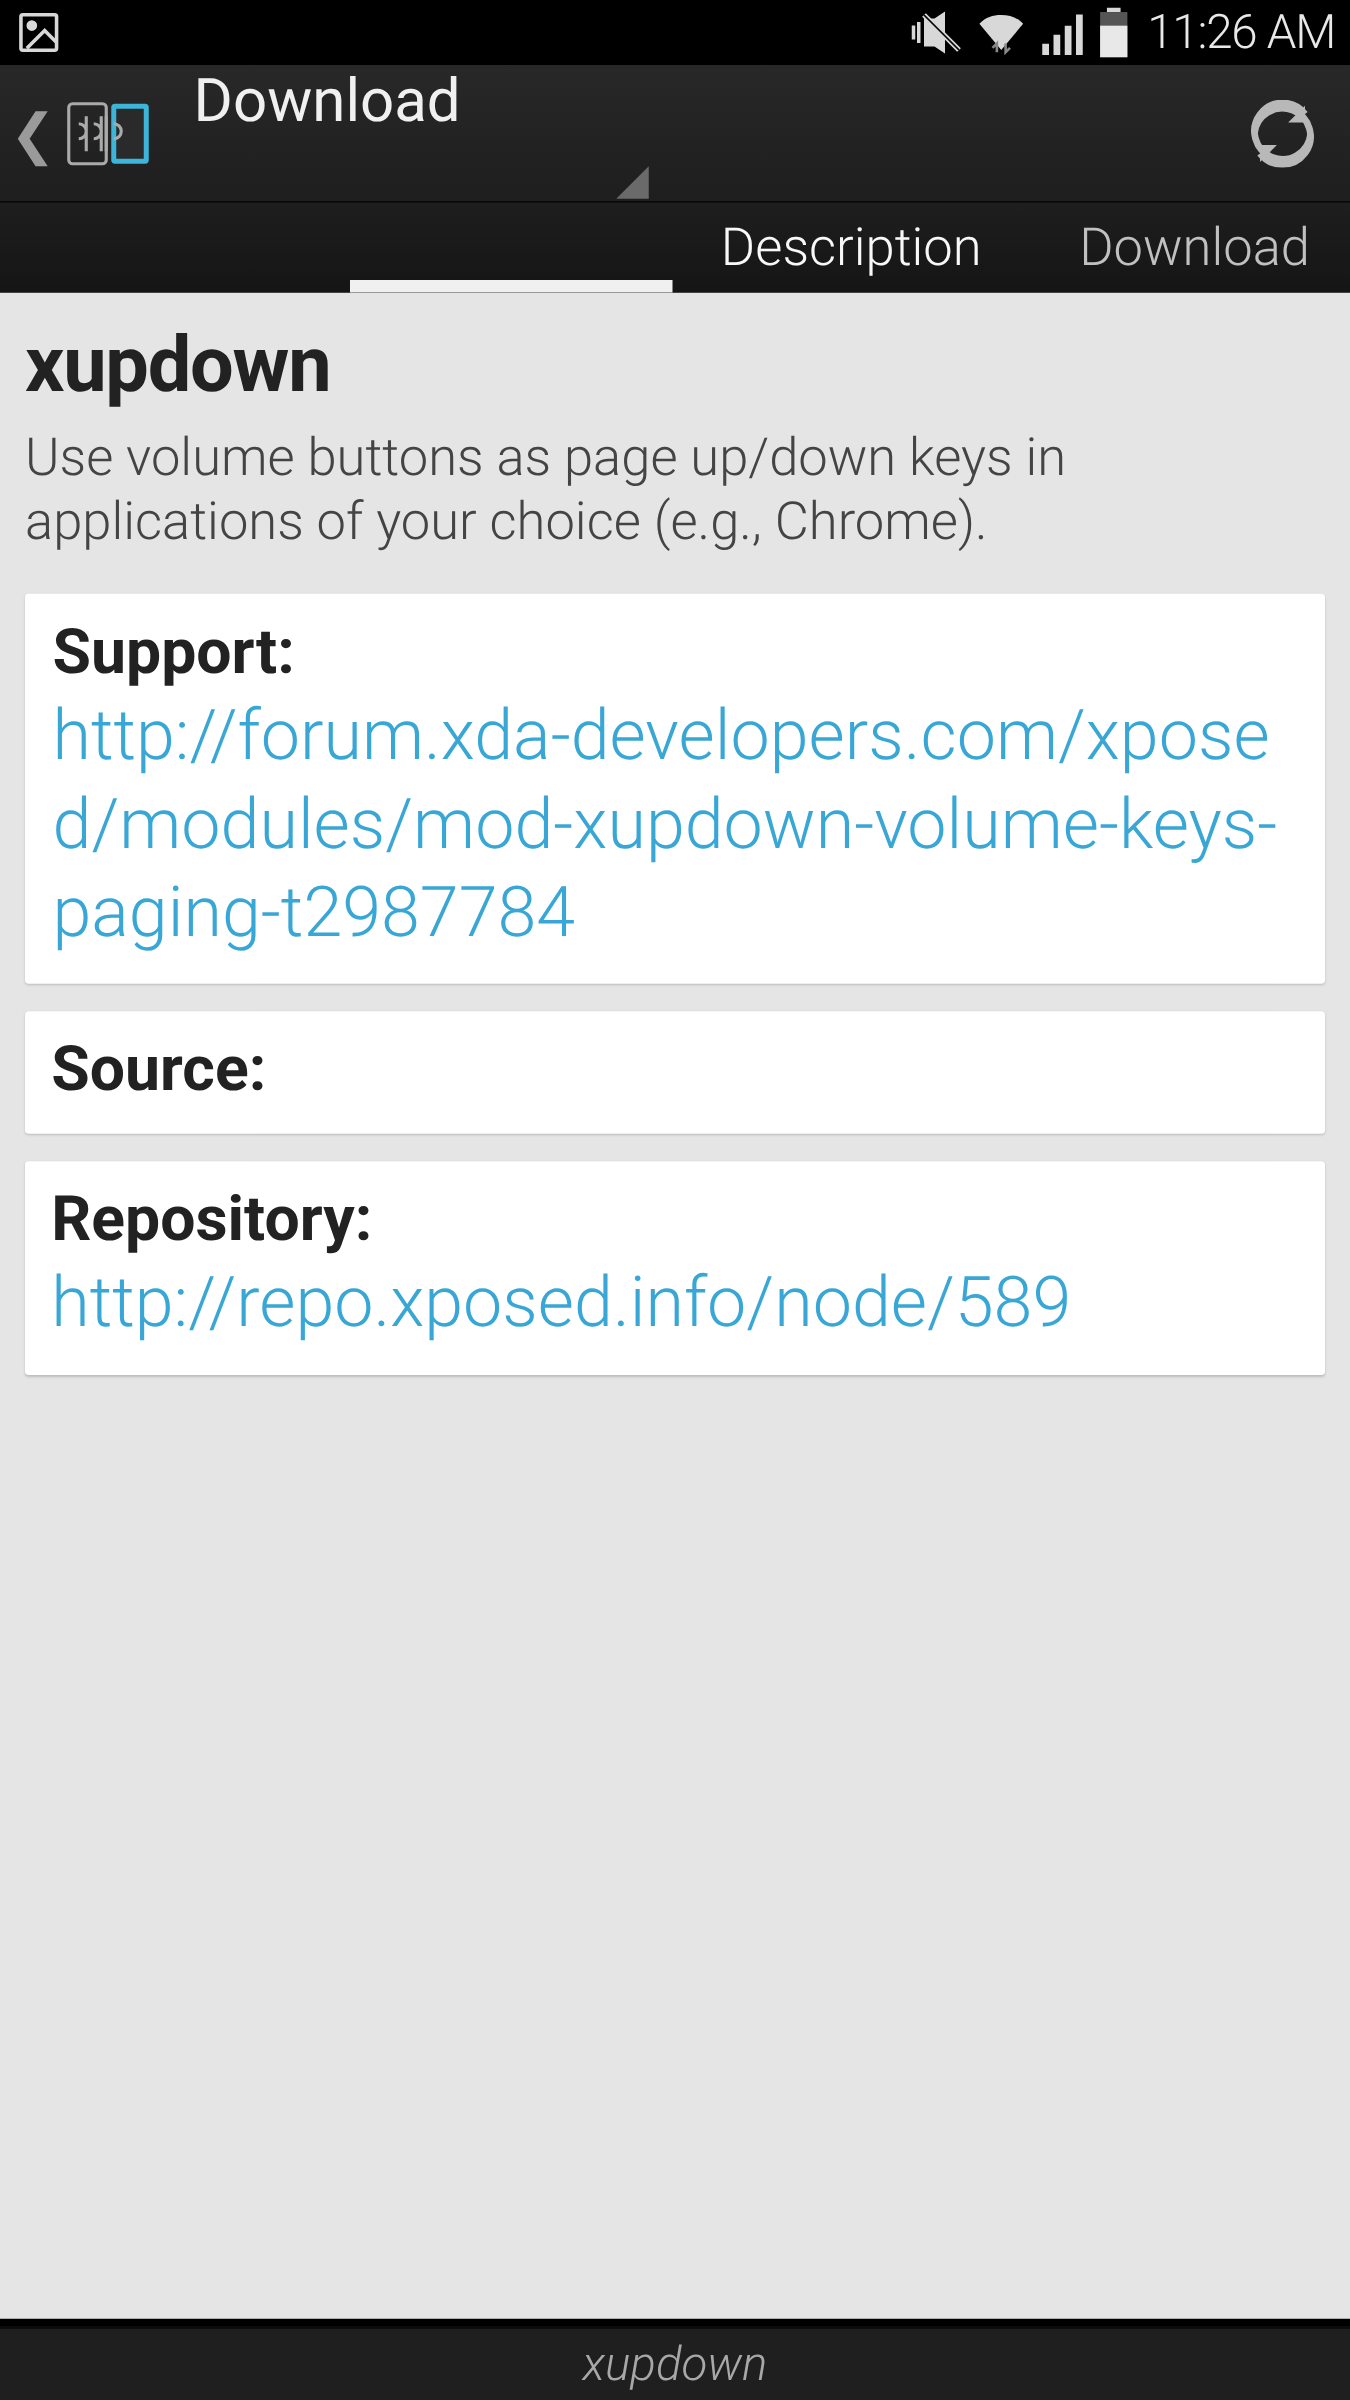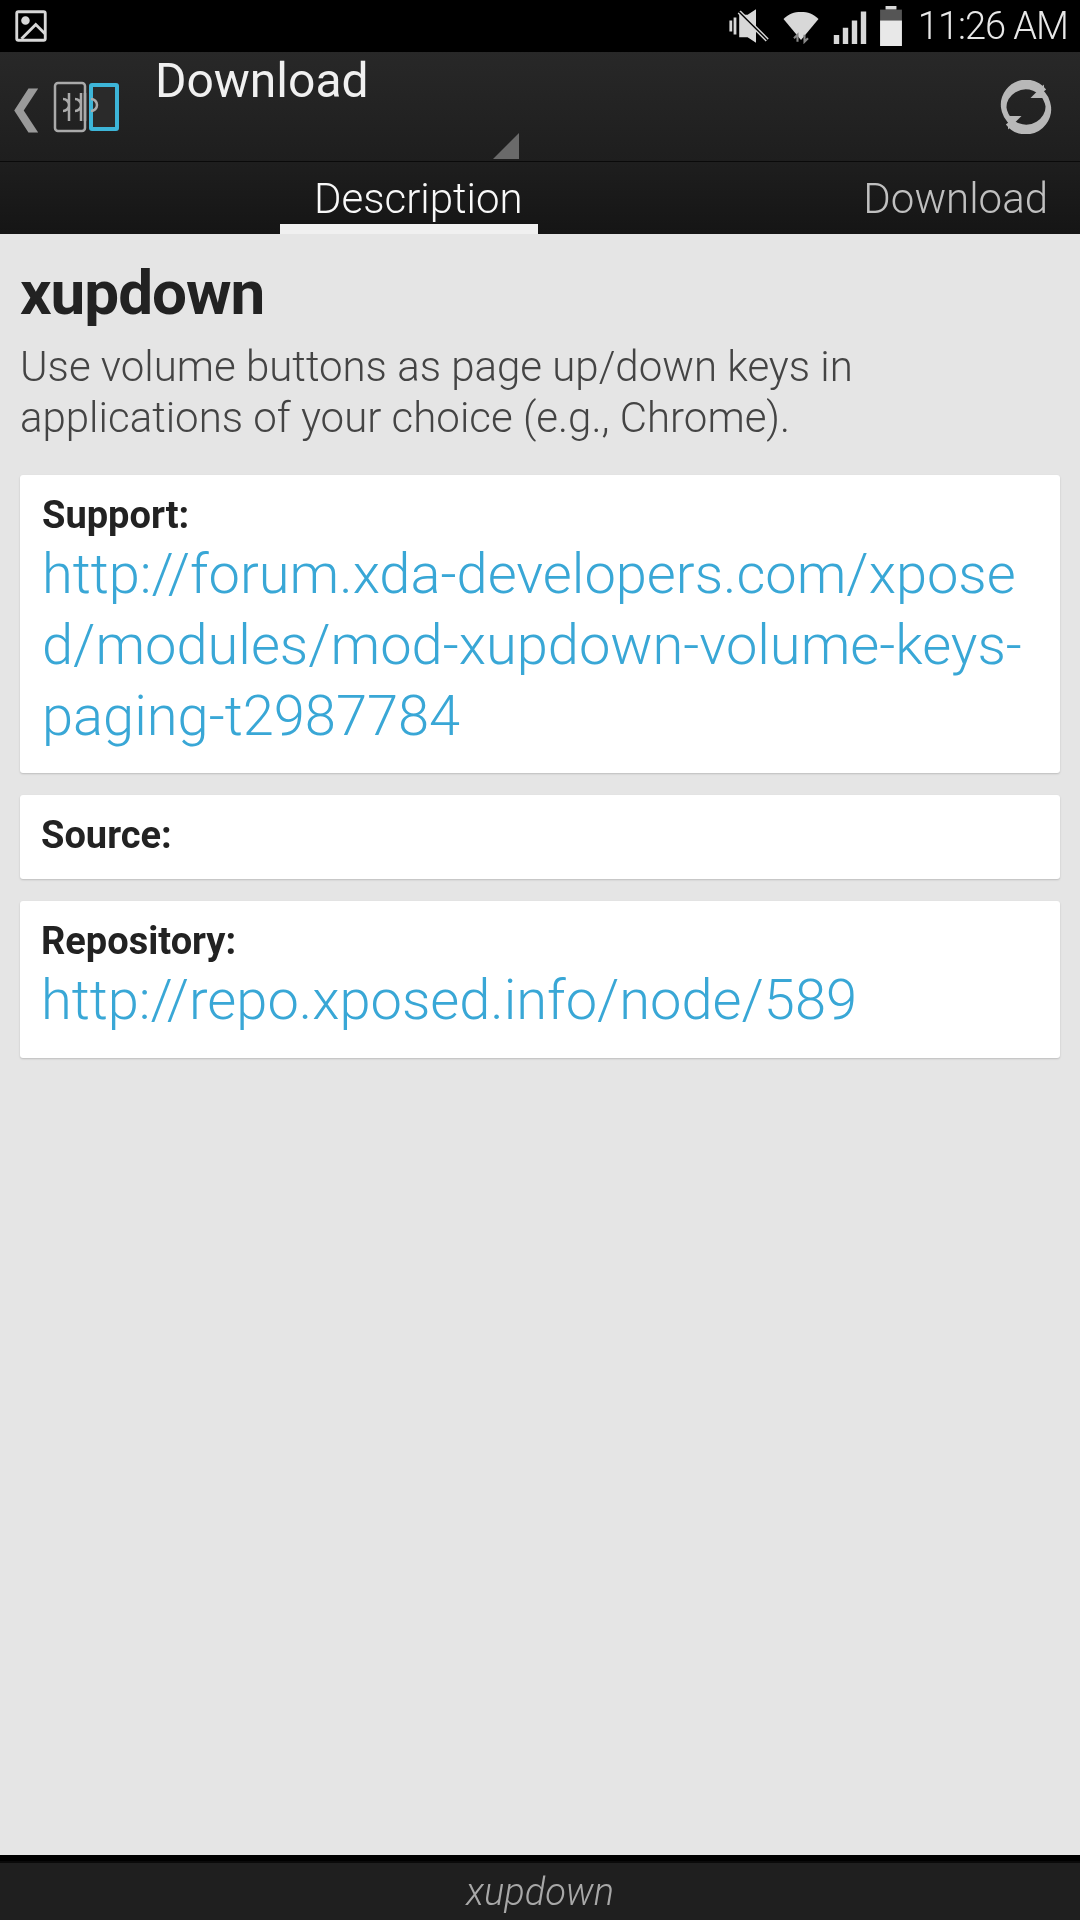--- a/index.html
+++ b/index.html
@@ -107,20 +107,21 @@
       color: #b8b8b8;
     }
     
     
     .tab-bar {
       height: 72px;
       background: linear-gradient(to bottom, #1e1e1e 0%, #151515 100%);
       display: flex;
       align-items: center;
       position: relative;
+      justify-content: center;
     }
     .tab {
       color: #c0c0c0;
       font-size: 42px;
       font-weight: 300;
       padding: 0 32px;
       height: 100%;
       display: flex;
       align-items: center;
     }
@@ -178,21 +179,21 @@
       margin-top: 26px;
     }
     .card-first {
       margin-top: 32px;
     }
     .card + .card {
       margin-top: 22px;
       padding-left: 21px;
     }
     .card-label {
-      font-size: 38px;
+      font-size: 50px;
       font-weight: 700;
       color: #222;
     }
     .card-link {
       font-size: 56px;
       color: #39a7d6;
       word-break: break-all;
       line-height: 1.26;
       display: block;
       margin-top: 2px;

